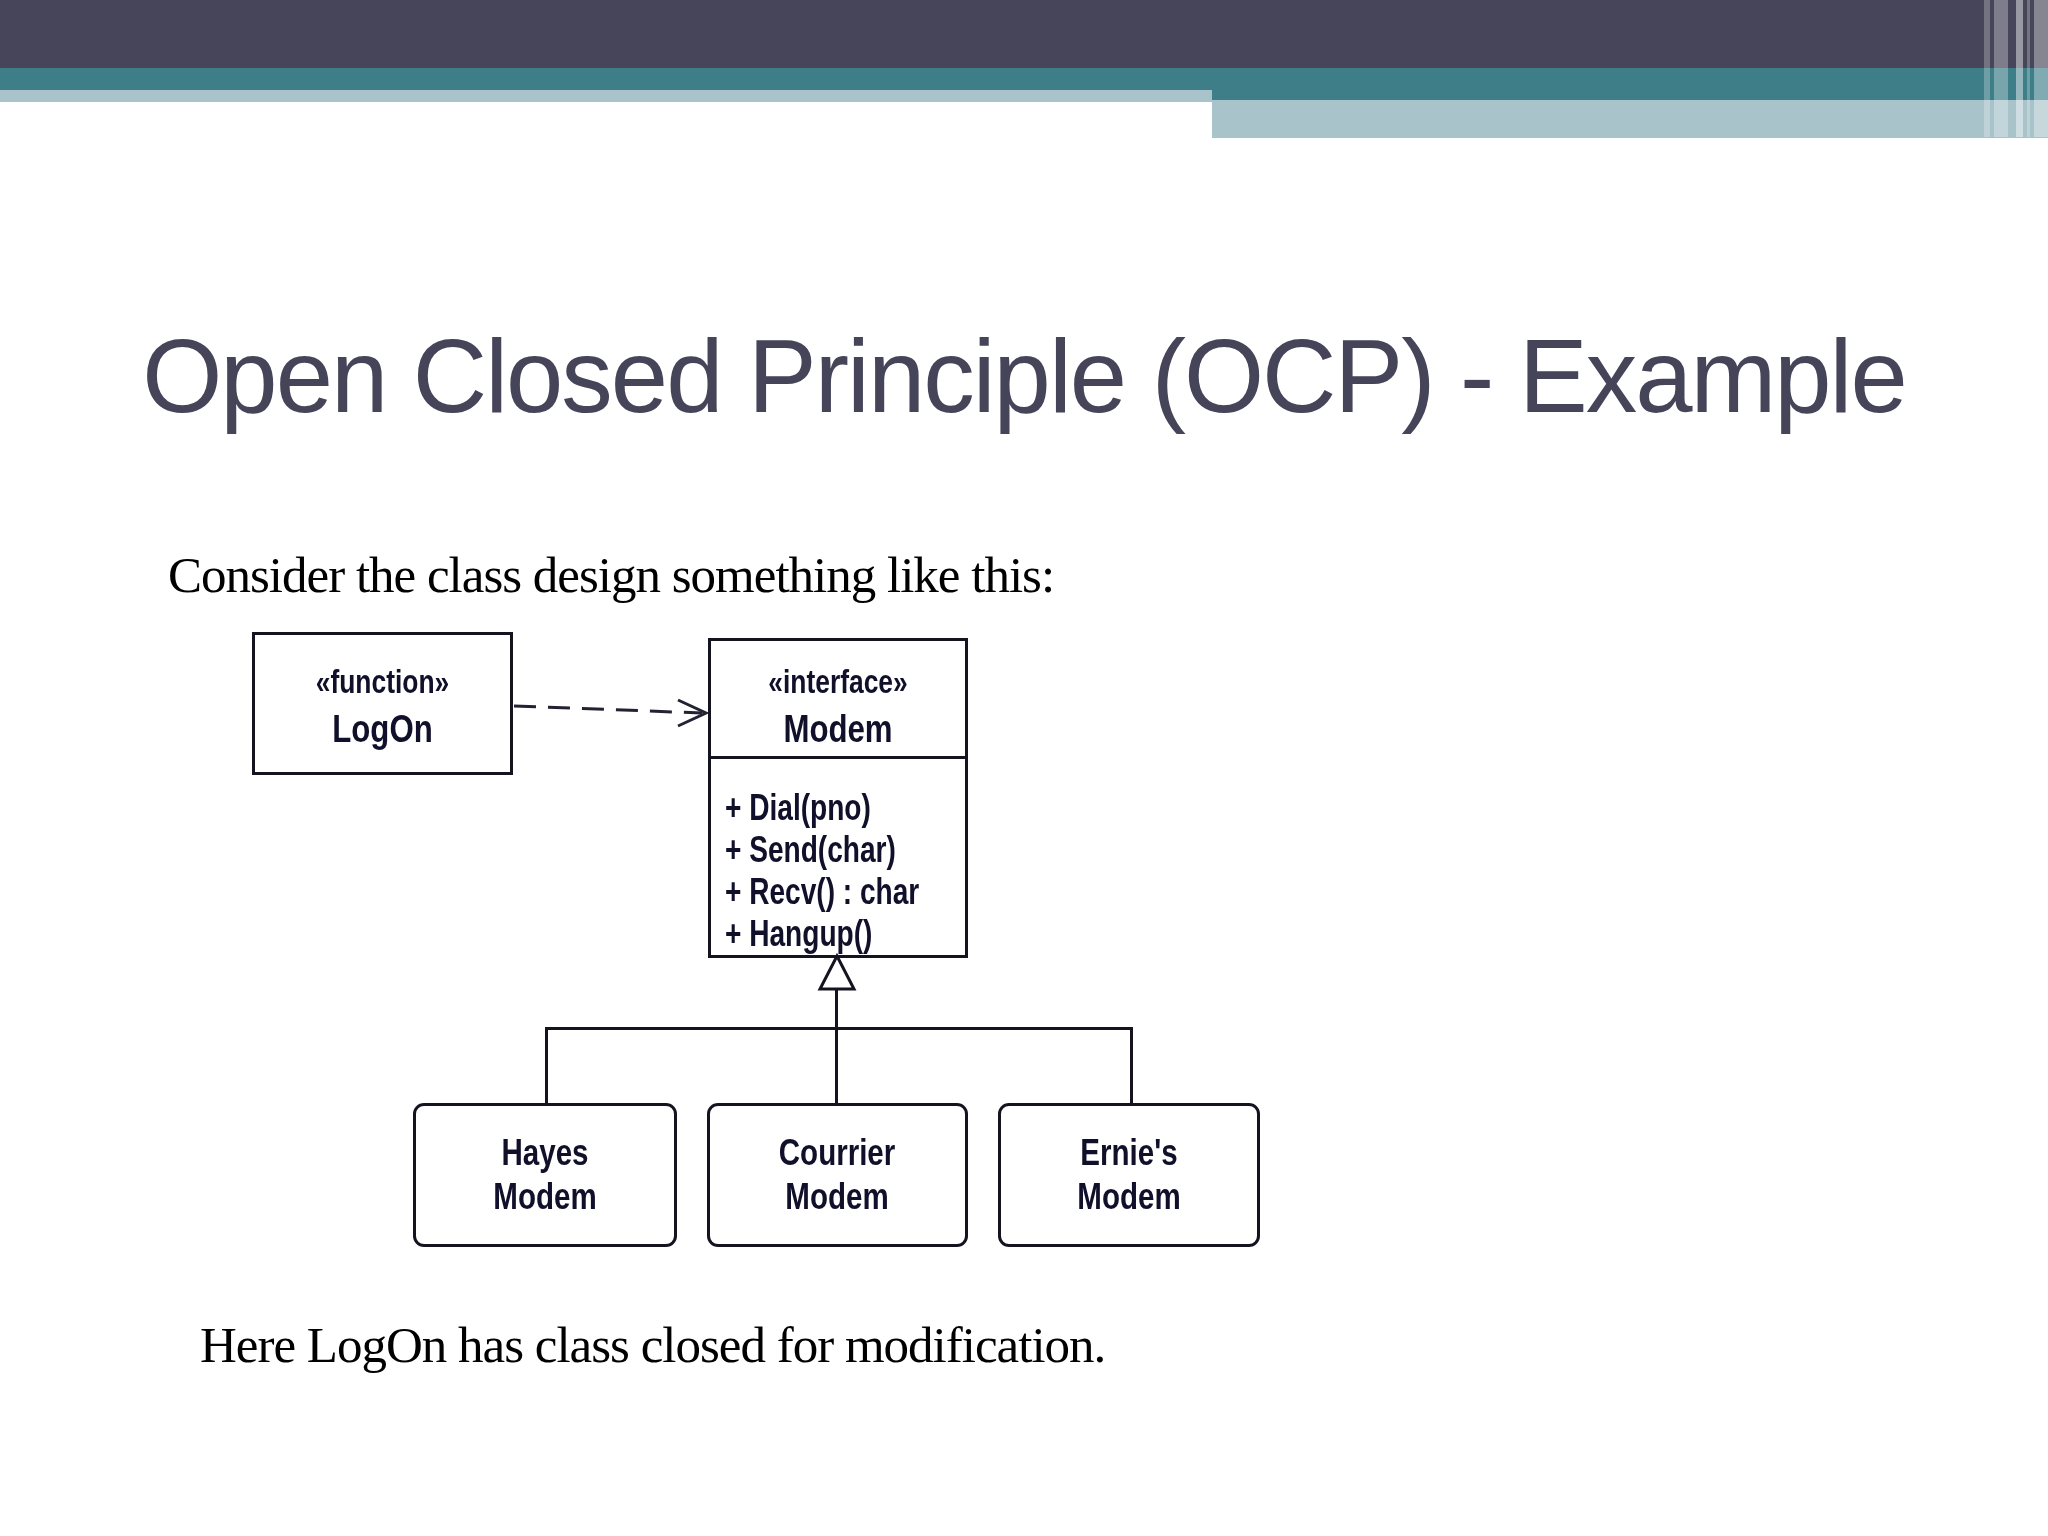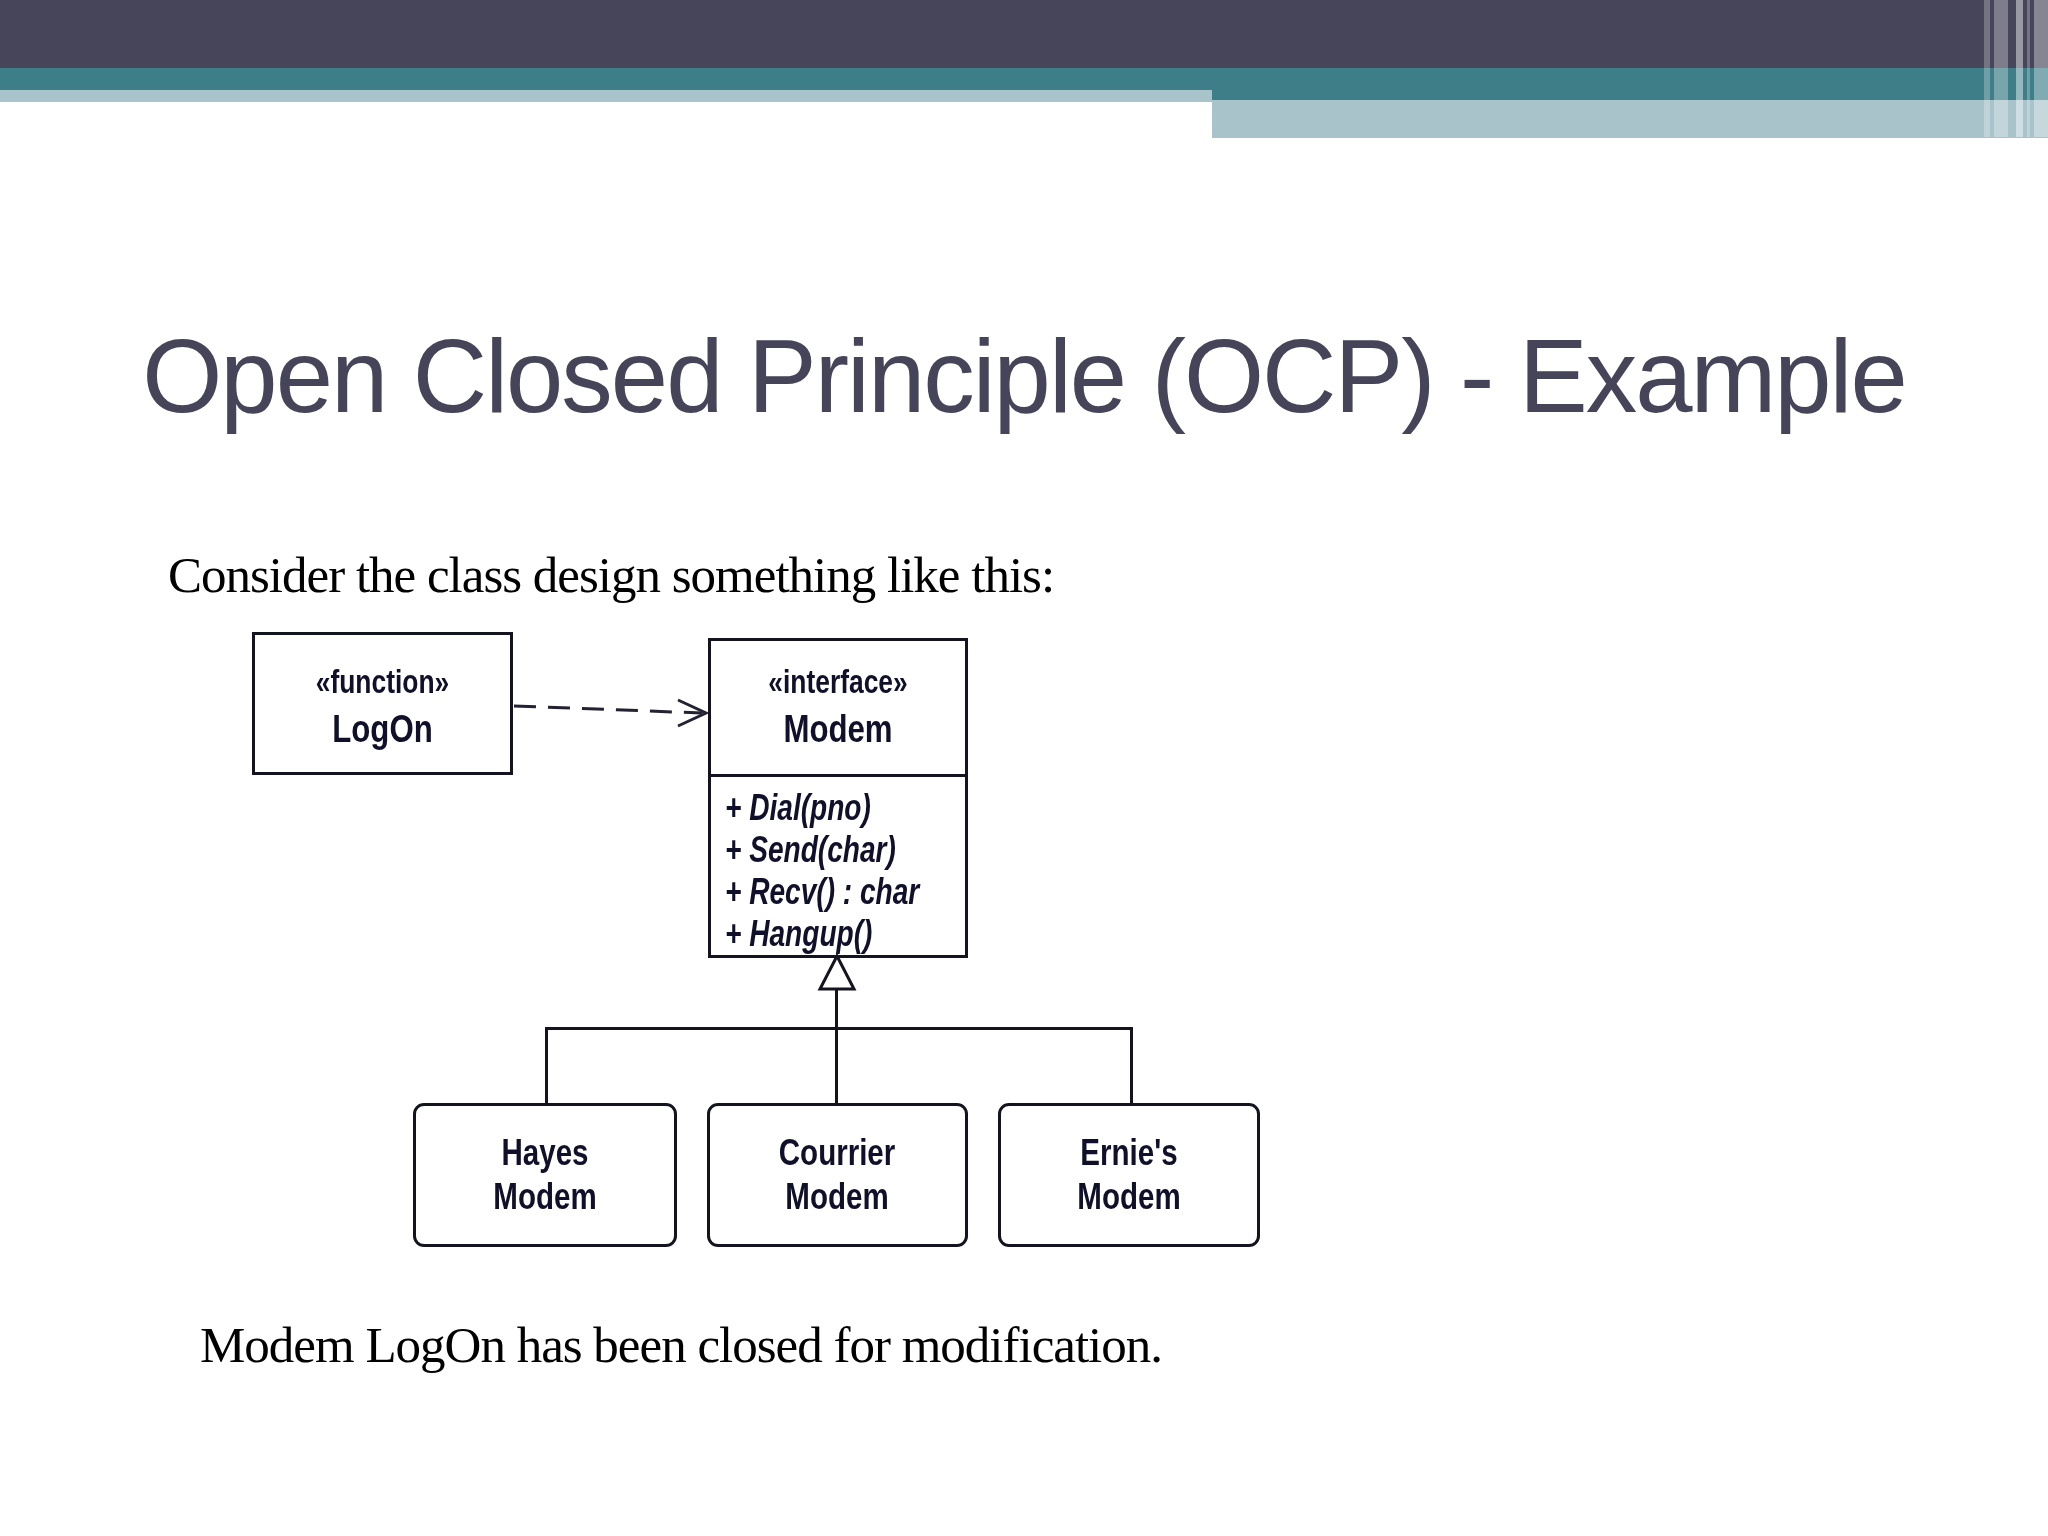--- a/index.html
+++ b/index.html
@@ -62,21 +62,21 @@
   }
   .classname{
     display:block;text-align:center;
     font-size:39px;font-weight:bold;margin-top:6px;
     transform:scaleX(0.80);transform-origin:50% 50%;
     white-space:nowrap;
   }
   .box-logon{left:252px;top:632px;width:261px;height:143px;padding-top:28px;}
   .box-modem{left:708px;top:638px;width:260px;height:320px;display:flex;flex-direction:column;}
   .modem-head{height:136px;border-bottom:3px solid #141420;padding-top:22px;box-sizing:border-box;}
-  .modem-methods{list-style:none;margin:0;padding:10px 0 0 14px;font-style:italic;}
+  .modem-methods{list-style:none;margin:0;padding:28px 0 0 14px;}
   .modem-methods li{
     font-size:36px;font-weight:bold;line-height:42px;
     transform:scaleX(0.78);transform-origin:0 50%;
     white-space:nowrap;
   }
   .box-sub{width:264px;height:144px;top:1103px;display:flex;align-items:center;justify-content:center;border-radius:11px;}
   .box-hayes{left:413px;}
   .box-courrier{left:707px;width:261px;align-items:center;}
   .box-ernies{left:998px;width:262px;justify-content:center;}
   .sub-name{
@@ -105,21 +105,21 @@
   <div class="strip-left-light"></div>
   <div class="rect-right-light"></div>
   <div class="vstripe vs1"></div>
   <div class="vstripe vs2"></div>
   <div class="vstripe vs3"></div>
   <div class="vstripe vs4"></div>
   <div class="vstripe vs5"></div>
 
   <div class="slide-title">Open Closed Principle (OCP) - Example</div>
   <div class="intro-text">Consider the class design something like this:</div>
-  <div class="footer-text">Modem LogOn has been closed for modification.</div>
+  <div class="footer-text">Here LogOn has class closed for modification.</div>
 
   <div class="uml-box box-logon">
     <span class="stereotype">«function»</span>
     <span class="classname">LogOn</span>
   </div>
 
   <svg class="arrow-svg" width="200" height="34" viewBox="0 0 200 34">
     <line x1="2" y1="9" x2="190" y2="16" stroke="#222233" stroke-width="3" stroke-dasharray="22 12"></line>
     <polyline points="166,3 194,16 166,29" fill="none" stroke="#222233" stroke-width="3"></polyline>
   </svg>

